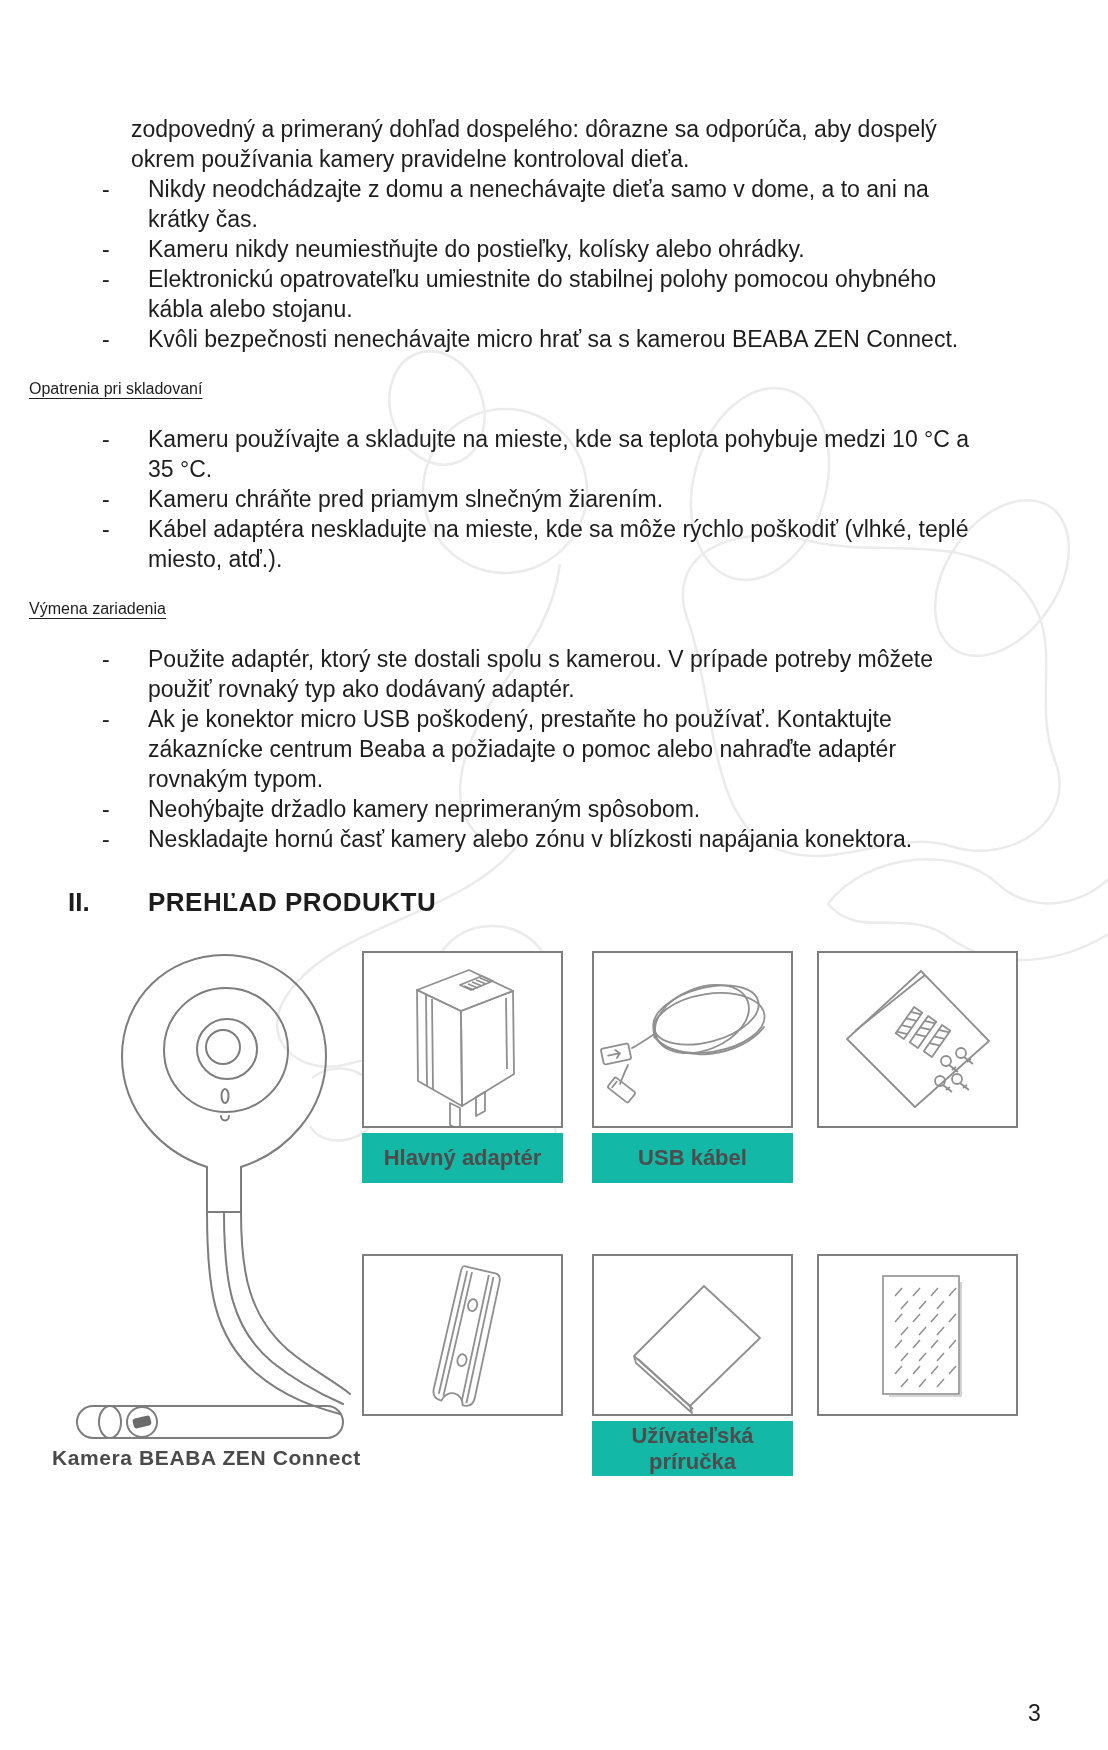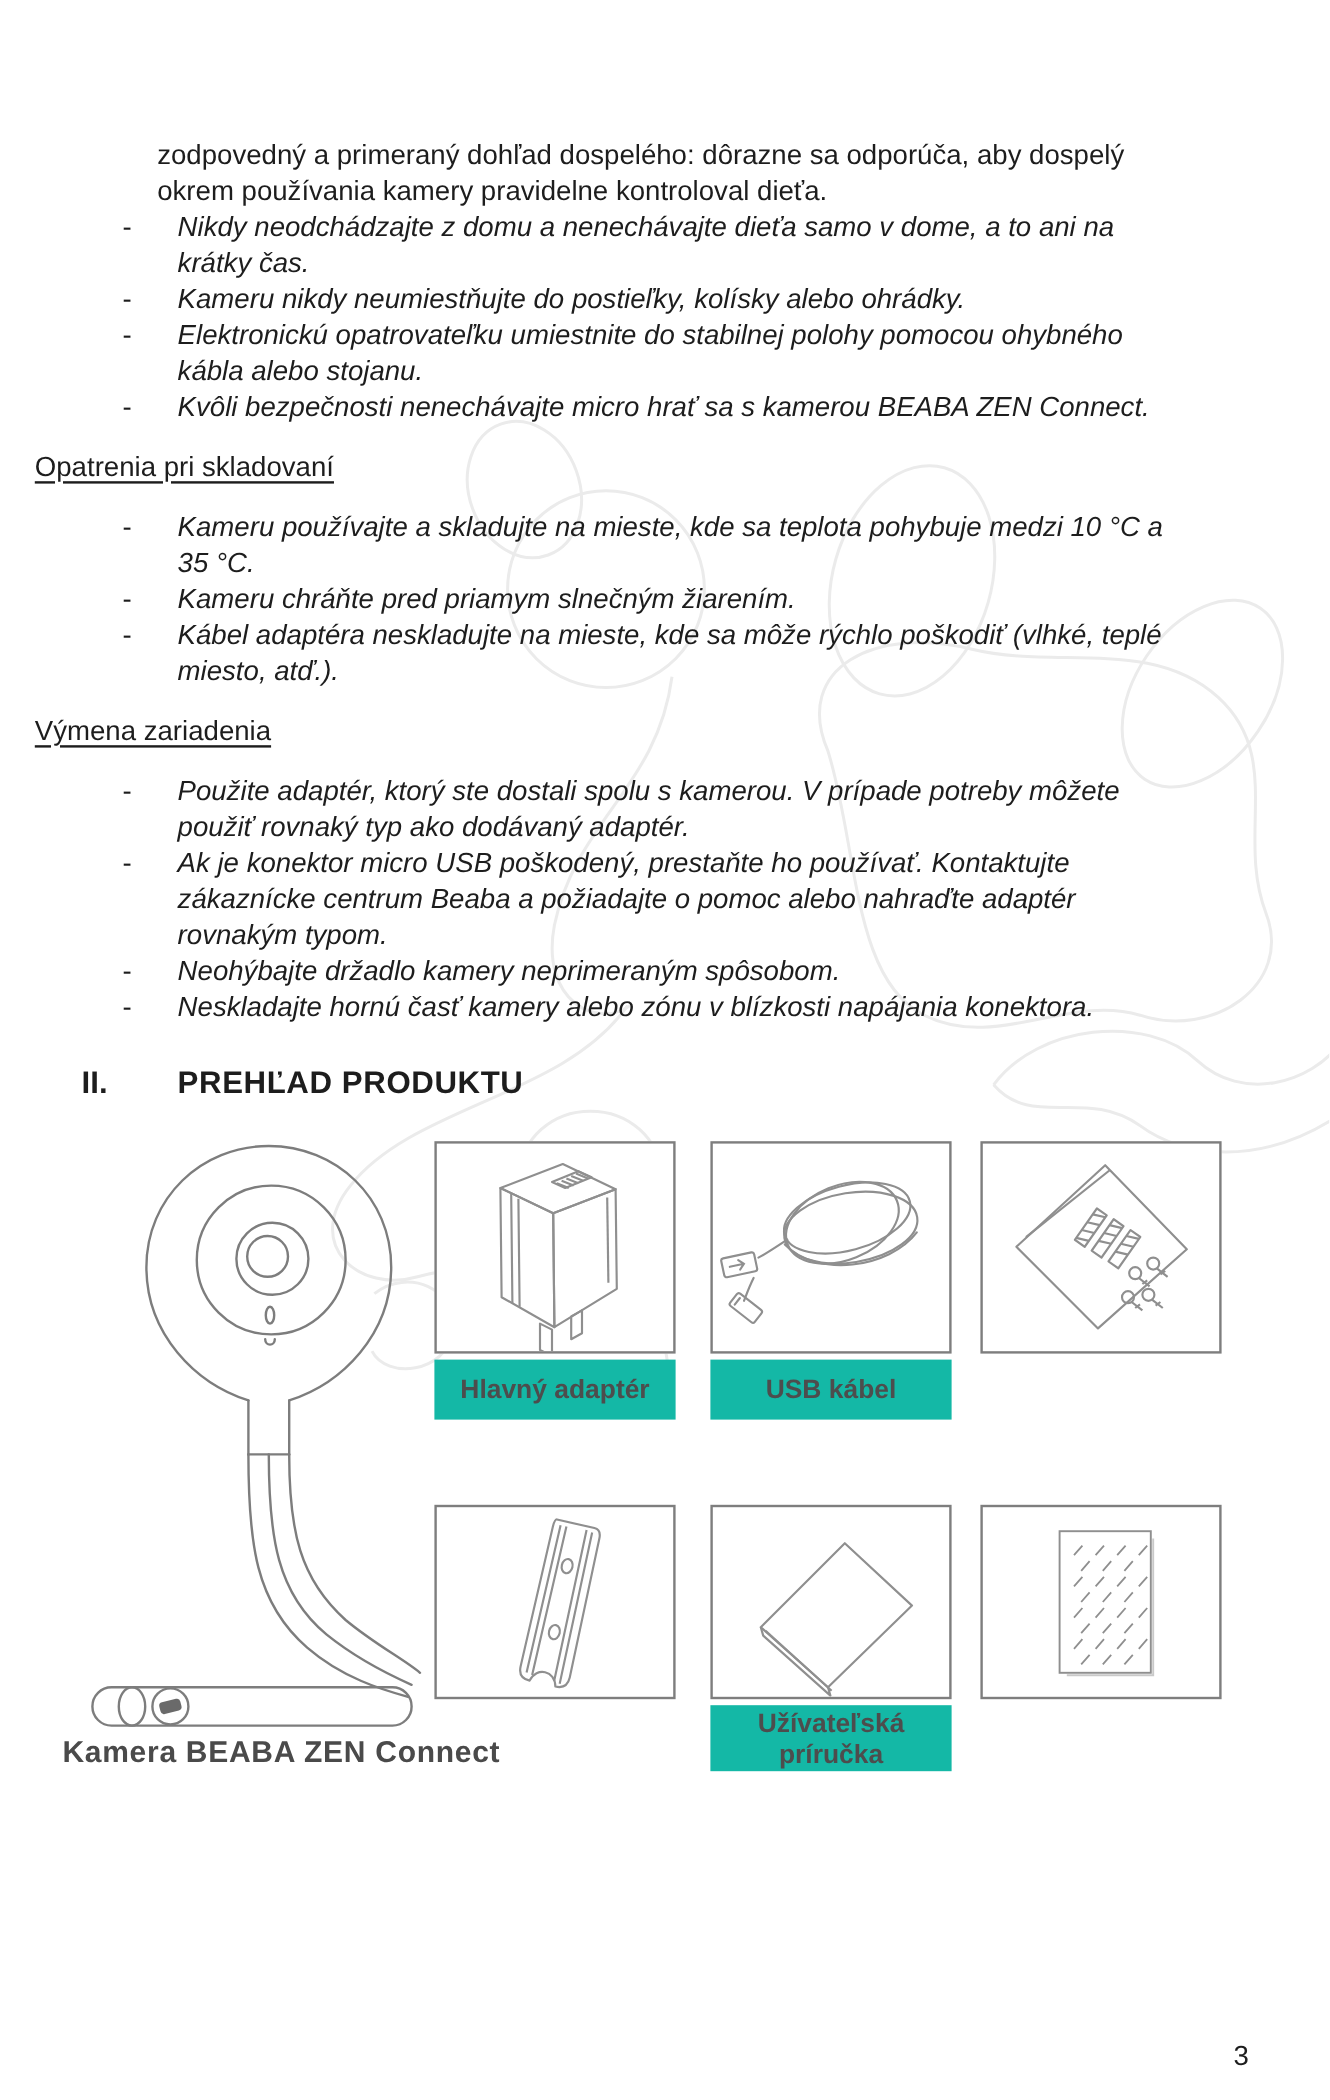--- a/index.html
+++ b/index.html
@@ -2,32 +2,32 @@
 <html><head>
 <meta charset="utf-8">
 <style>
   html,body{margin:0;padding:0;background:#fff;}
   #page{position:relative;width:1108px;height:1750px;background:#ffffff;overflow:hidden;
         font-family:"Liberation Sans", sans-serif;color:#1d1d1d;margin-top:16px;}
   svg{display:block;}
   .wm{position:absolute;left:0;top:0;z-index:0;pointer-events:none;}
   .tl{position:absolute;z-index:2;font-size:23px;line-height:30px;white-space:nowrap;}
   .dash{position:absolute;left:102px;top:0;}
-  .btext{position:absolute;left:148px;top:0;font-style:italic;}
+  .btext{position:absolute;left:148px;top:0;}
   .cont{position:absolute;left:131px;top:0;}
-  .uhead{position:absolute;left:29px;z-index:2;font-size:23px;line-height:30px;
+  .uhead{position:absolute;left:29px;z-index:2;font-size:16px;line-height:30px;
          text-decoration:underline;text-underline-offset:4px;white-space:nowrap;}
   .sec2{position:absolute;z-index:2;font-weight:bold;font-size:26px;line-height:32px;white-space:nowrap;}
   .numeral{position:absolute;left:68px;top:0;}
   .sechead{position:absolute;left:148px;top:0;letter-spacing:0.5px;}
   .pbox{position:absolute;z-index:2;border:2px solid #7e7e7e;background:#fff;box-sizing:border-box;}
   .pbar{position:absolute;z-index:2;background:#14b8a6;color:#4d4d4d;font-weight:bold;
         font-size:22px;text-align:center;display:flex;align-items:center;justify-content:center;}
   .camlabel{position:absolute;z-index:2;left:52px;top:1430px;width:270px;text-align:center;
-        font-size:25px;font-weight:bold;color:#4a4a4a;letter-spacing:0.6px;white-space:nowrap;}
+        font-size:21px;font-weight:bold;color:#4a4a4a;letter-spacing:0.6px;white-space:nowrap;}
   .pagenum{position:absolute;z-index:2;left:1028px;top:1684px;font-size:23px;}
   .camera-svg{position:absolute;left:60px;top:920px;z-index:1;}
 </style>
 </head>
 <body>
 
 <div id="page">
 
   <svg class="wm" width="1108" height="1750" viewBox="0 0 1108 1750">
     <g fill="none" stroke="#ebebeb" stroke-width="2.5">

